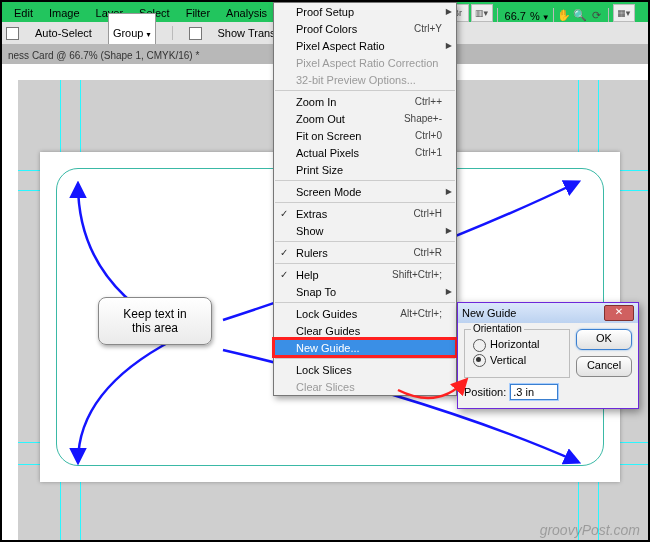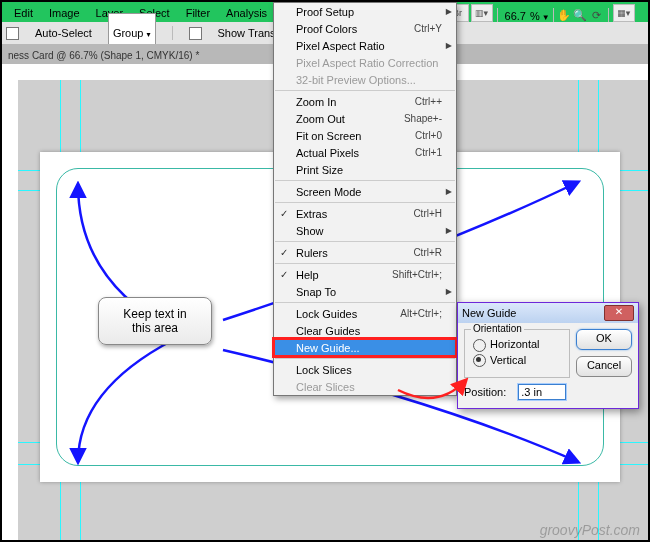--- a/index.html
+++ b/index.html
@@ -39,21 +39,21 @@
   .dialog .titlebar{height:20px;background:linear-gradient(#dbe8fb,#bcd2f0);display:flex;align-items:center;padding:0 4px;color:#000}
   .dialog .titlebar .x{margin-left:auto;width:28px;height:14px;background:#d06060;border:1px solid #803030;color:#fff;font-size:10px;text-align:center;line-height:12px;border-radius:2px}
   .dialog .body{display:flex;padding:6px;gap:6px}
   .dialog .grp{border:1px solid #bdbdbd;padding:6px 8px 8px;position:relative;width:88px}
   .dialog .grp .lg{position:absolute;top:-7px;left:6px;background:#f1f1f1;padding:0 2px;font-size:10px}
   .dialog .radio{width:11px;height:11px;border:1px solid #555;border-radius:50%;display:inline-block;vertical-align:middle;margin-right:4px;position:relative}
   .dialog .radio.on::after{content:'';position:absolute;left:2px;top:2px;width:5px;height:5px;background:#333;border-radius:50%}
   .dialog .btns{display:flex;flex-direction:column;gap:6px}
   .dialog .dbtn{width:54px;height:19px;border:1px solid #888;background:linear-gradient(#fff,#e2e2e2);text-align:center;line-height:17px;font-size:11px;border-radius:6px}
   .dialog .dbtn.ok{border:1px solid #3a7fd0;box-shadow:0 0 2px #6aa8e8}
-  .dialog .pos{padding:0 6px 8px;display:flex;align-items:center;gap:12px}
+  .dialog .pos{padding:0 6px 8px;display:flex;align-items:center;gap:4px}
   .dialog .pos input{width:42px;font-size:11px;border:1px solid #3a7fd0;outline:1px solid #a7cdfd;padding:1px 2px}
   .callout{position:absolute;left:96px;top:295px;width:112px;height:46px;background:linear-gradient(#fff,#eaeaea);border:1px solid #888;border-radius:8px;box-shadow:1px 2px 4px rgba(0,0,0,.35);display:flex;align-items:center;justify-content:center;text-align:center;font-size:12px;line-height:14px;z-index:40}
   .water{position:absolute;right:8px;bottom:2px;font-style:italic;color:rgba(0,0,0,.25);font-size:14px}
   svg.arrows{position:absolute;left:0;top:0;pointer-events:none;z-index:30}
 </style>
 </head>
 <body>
 
 <div class="root">
 

